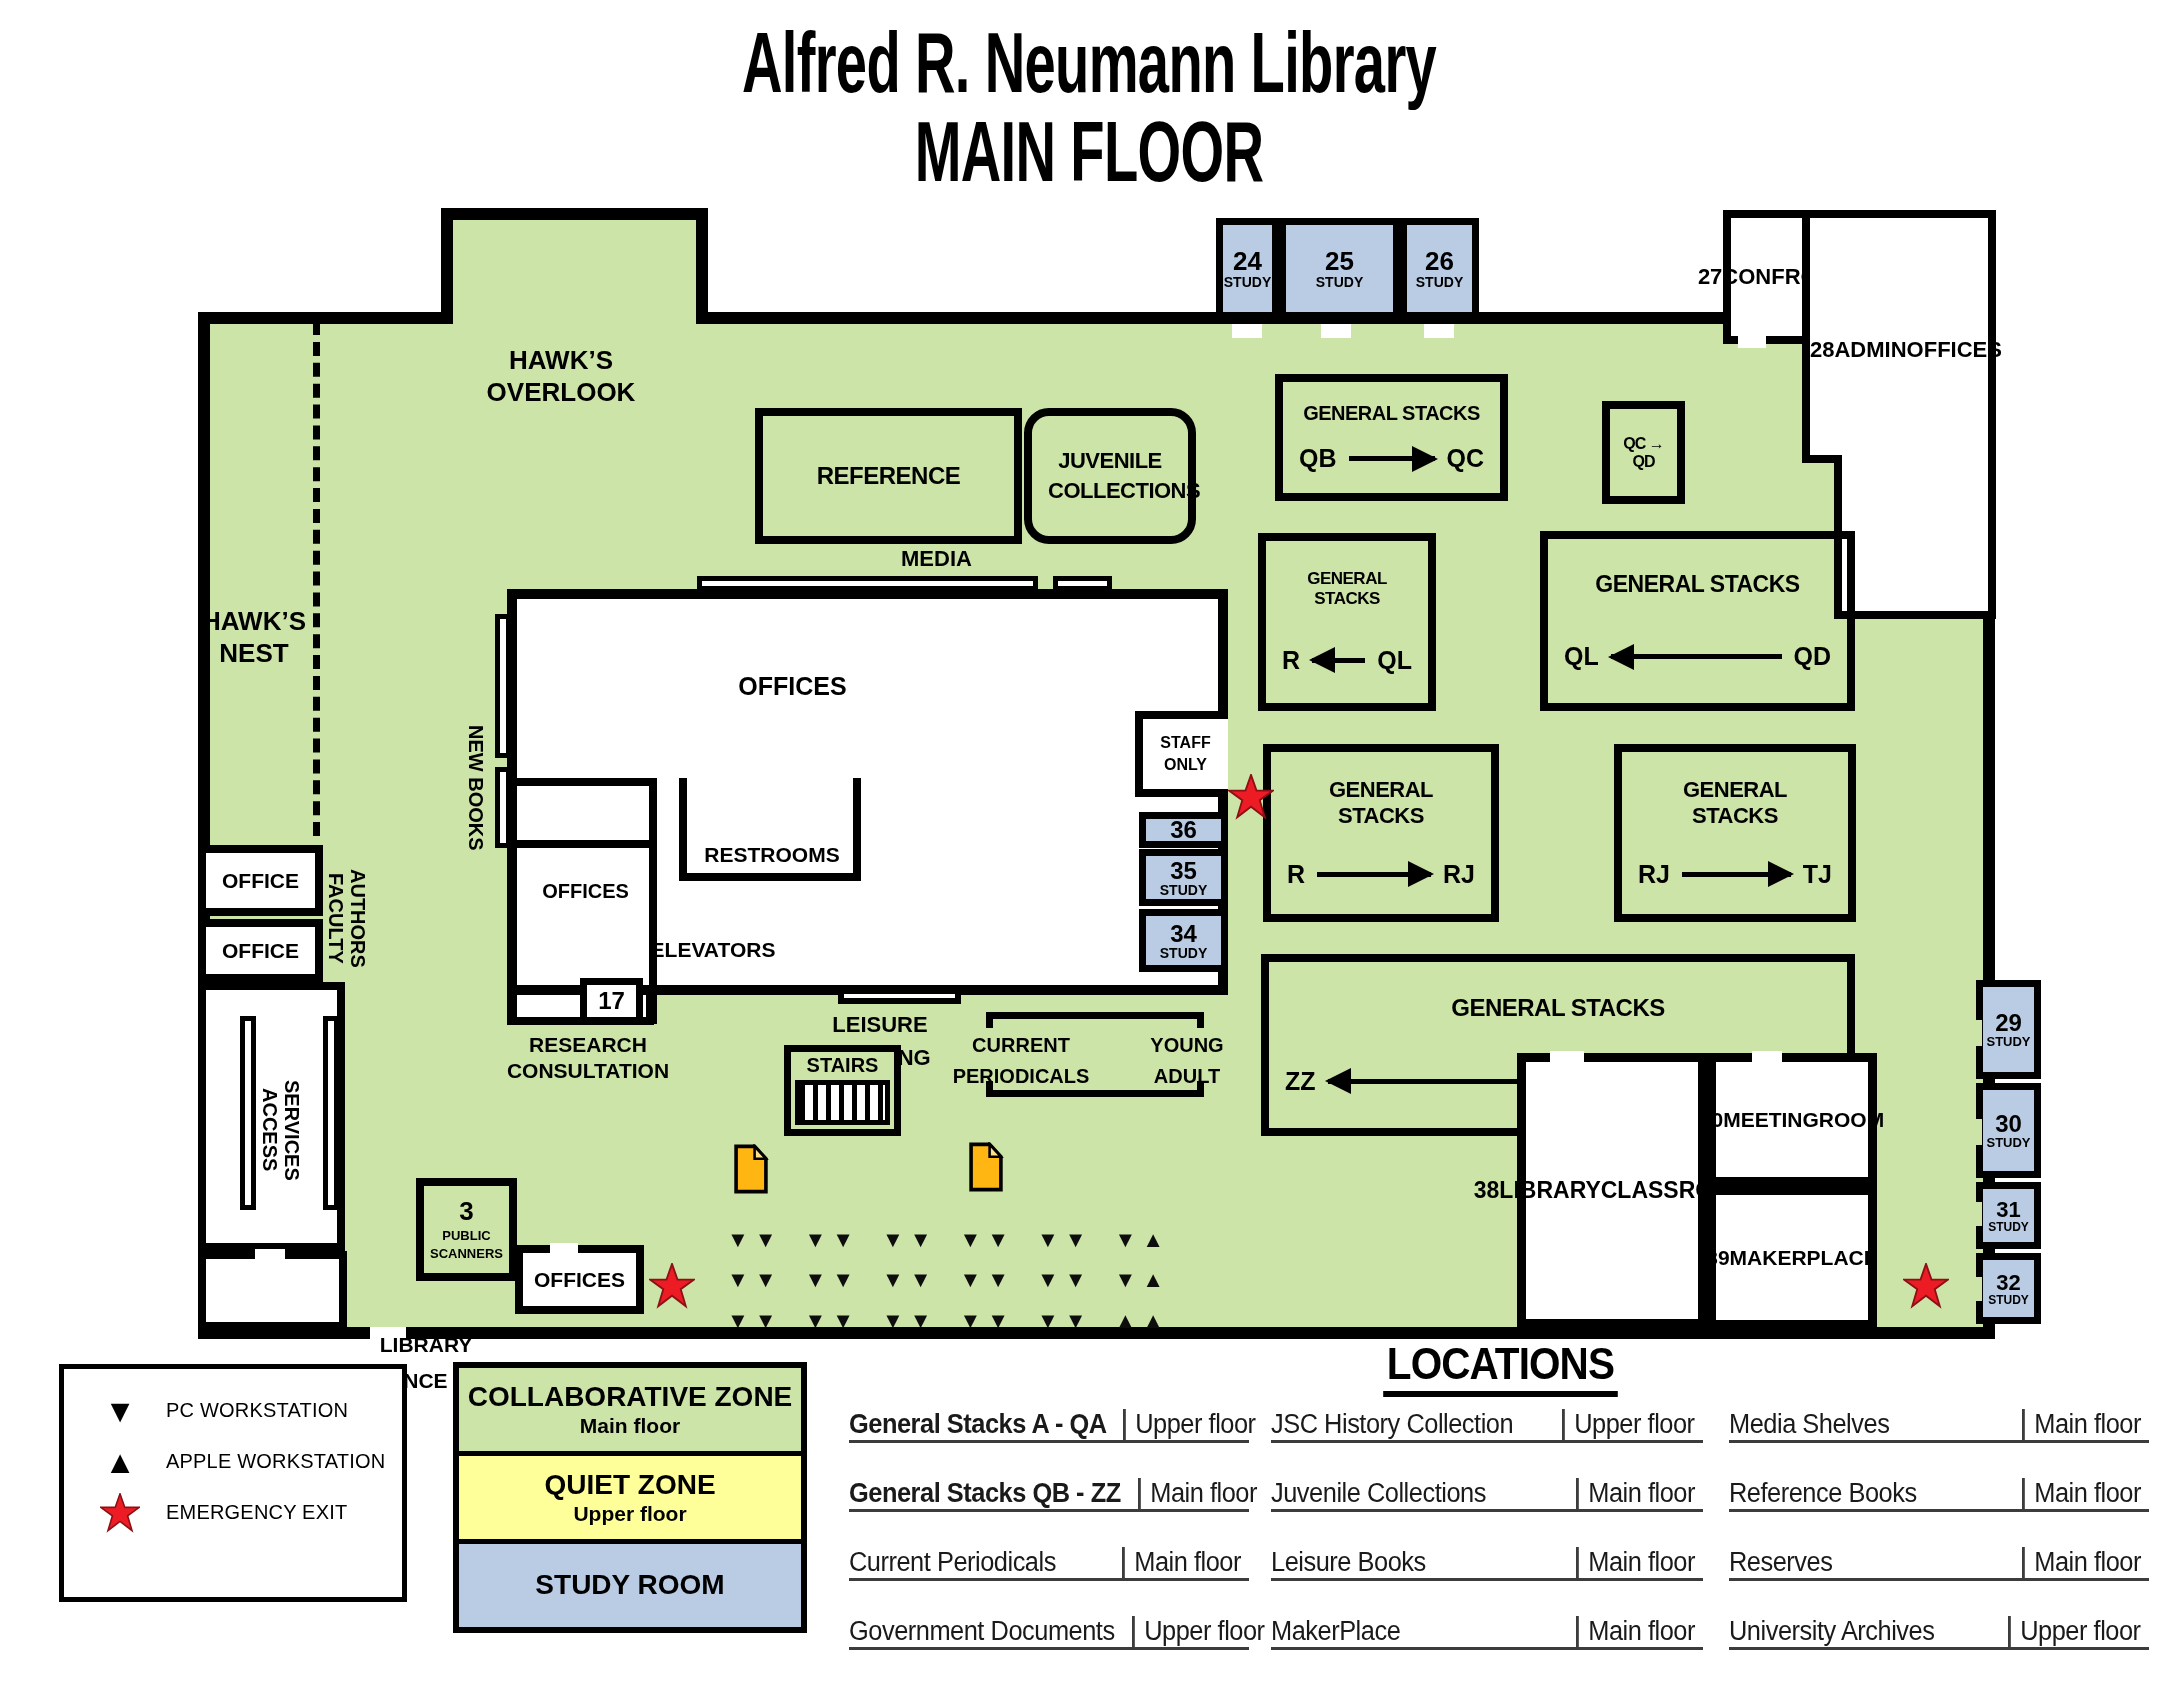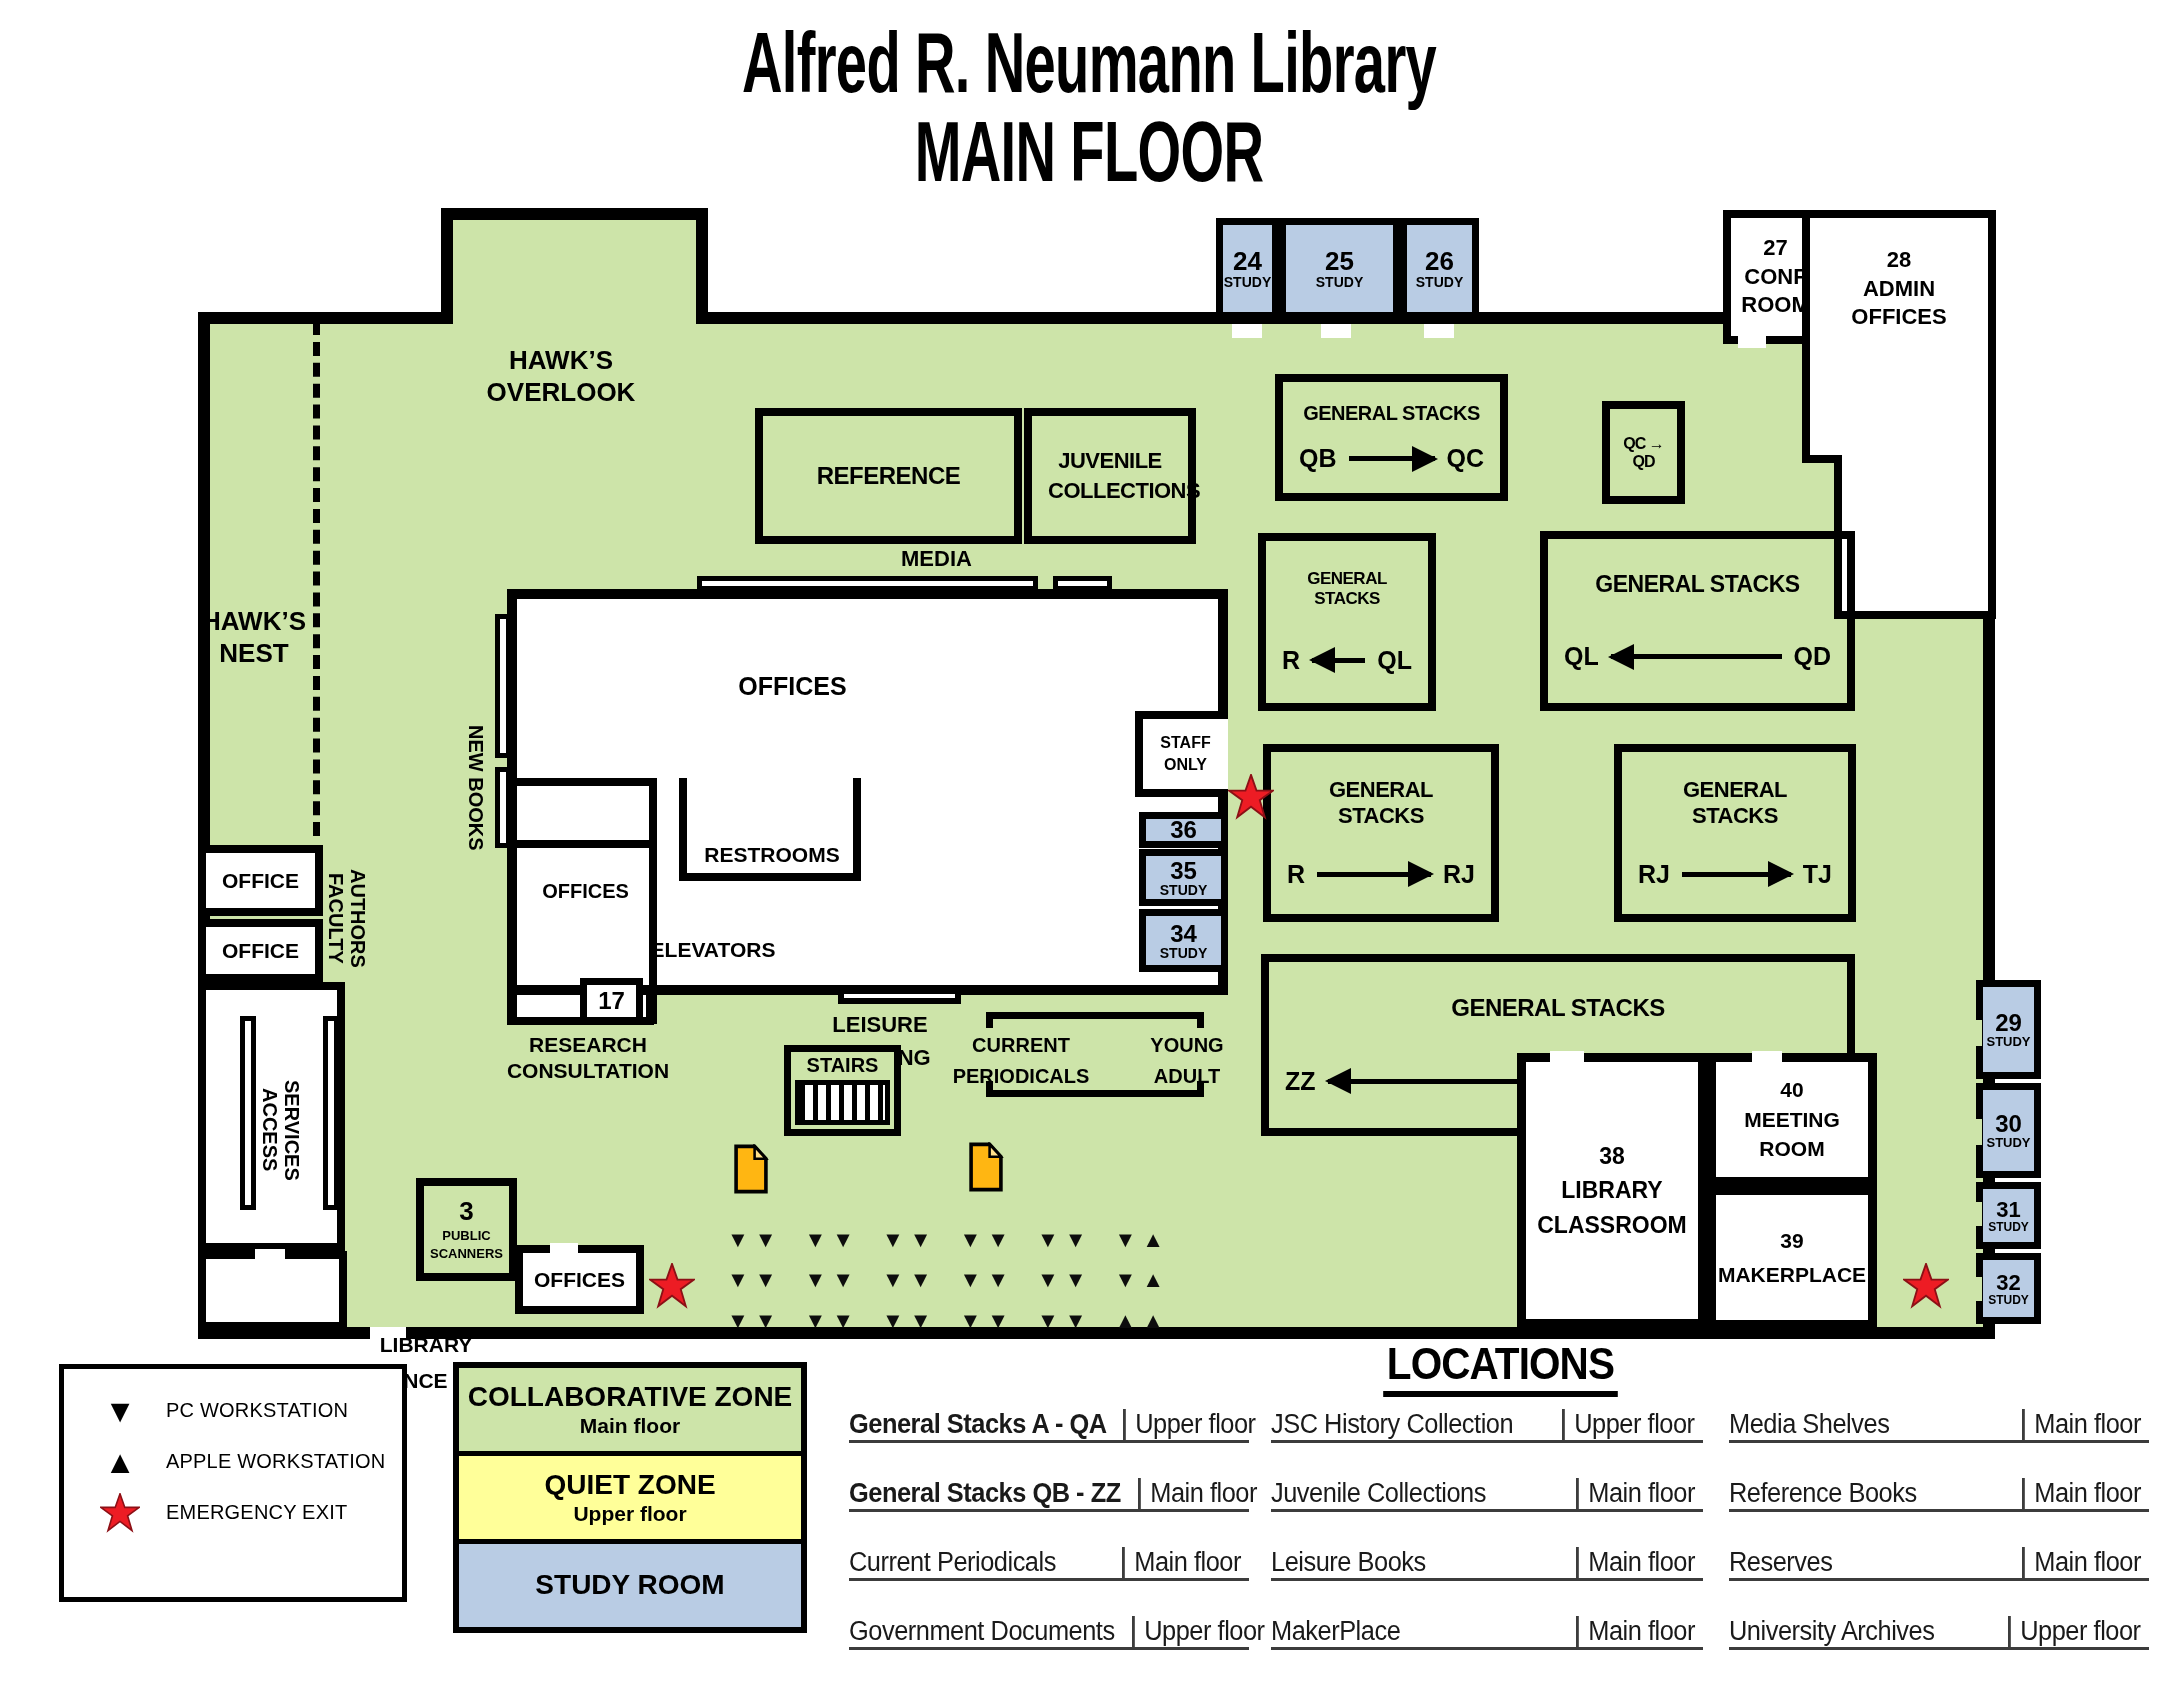--- a/index.html
+++ b/index.html
@@ -5,21 +5,21 @@
   :root{
     --green:#cde4a9; --blue:#b9cce4; --yellow:#ffff99; --red:#ed1c24; --orange:#ffb612;
   }
   html,body{margin:0;padding:0;background:#fff;}
   body{font-family:"Liberation Sans",sans-serif;color:#000;}
   #canvas{position:relative;width:2178px;height:1683px;background:#fff;overflow:hidden;}
   .abs{position:absolute;box-sizing:border-box;}
   .wall{position:absolute;background:#000;}
   .gap{position:absolute;background:#fff;}
   .gapg{position:absolute;background:var(--green);}
-  .room{position:absolute;box-sizing:border-box;background:#fff;border:8px solid #000;display:flex;flex-direction:column;align-items:center;justify-content:center;text-align:center;}
+  .room{position:absolute;box-sizing:border-box;background:#fff;border:8px solid #000;display:flex;flex-direction:row;align-items:center;justify-content:center;text-align:center;}
   .bluebox{position:absolute;box-sizing:border-box;background:var(--blue);border:7px solid #000;display:flex;flex-direction:column;align-items:center;justify-content:center;text-align:center;line-height:1.05;}
   .bluebox .num{font-weight:bold;font-size:26px;}
   .bluebox .sub{font-weight:bold;font-size:14px;letter-spacing:0px;}
   .lbl{position:absolute;box-sizing:border-box;font-weight:bold;text-align:center;line-height:1.22;}
   .stack{position:absolute;box-sizing:border-box;border:8px solid #000;display:flex;flex-direction:column;justify-content:space-around;padding:10px 16px;}
   .stack .st{text-align:center;font-weight:bold;font-size:23px;letter-spacing:-0.5px;}
   .flowline{display:flex;align-items:center;font-weight:bold;font-size:25px;}
   .flowline .ln{flex:1;height:5px;background:#000;margin:0 12px;position:relative;}
   .flowline.r .ln::after{content:"";position:absolute;right:-3px;top:50%;transform:translateY(-50%);
     border-left:26px solid #000;border-top:13px solid transparent;border-bottom:13px solid transparent;}
@@ -109,21 +109,21 @@
     <div>OVERLOOK</div>
   </div>
   <div class="lbl" style="left:155px;top:606px;width:198px;font-size:26px;">
     <div>HAWK’S</div>
     <div>NEST</div>
   </div>
 
   <div class="stack" style="left:733px;top:408px;width:267px;height:136px;justify-content:center;margin-left:22px;">
     <div class="st" style="font-size:24px;">REFERENCE</div>
   </div>
-  <div class="stack" style="left:1024px;top:408px;width:172px;height:136px;justify-content:center;">
+  <div class="stack" style="left:1024px;top:408px;width:172px;height:136px;justify-content:center;border-radius:25px;">
     <div class="st" style="font-size:22px;line-height:1.35;">
       <div>JUVENILE</div>
       <div>COLLECTIONS</div>
     </div>
   </div>
   <div class="lbl" style="left:877px;top:546px;width:119px;font-size:22px;">MEDIA</div>
   <div class="shelf" style="left:697px;top:576px;width:341px;height:15px;"></div>
   <div class="shelf" style="left:1053px;top:576px;width:59px;height:15px;"></div>
 
   <div class="stack" style="left:1275px;top:374px;width:233px;height:127px;">

